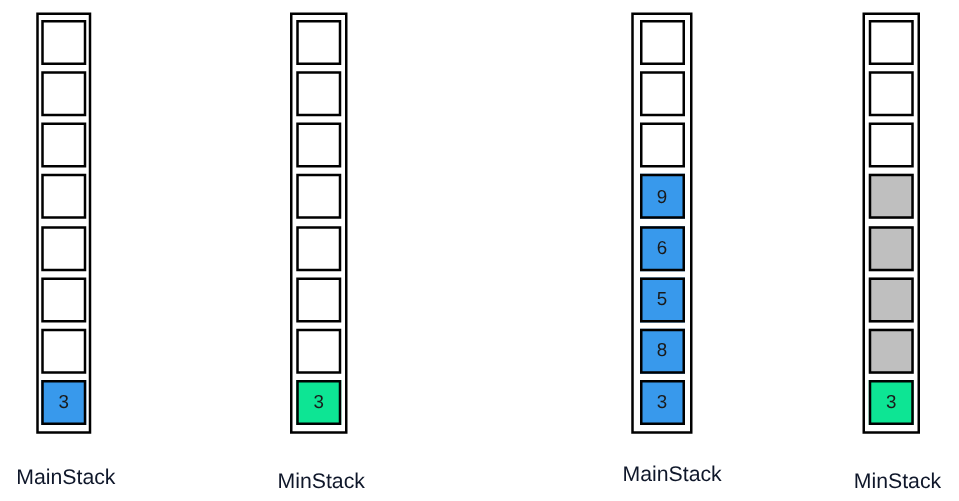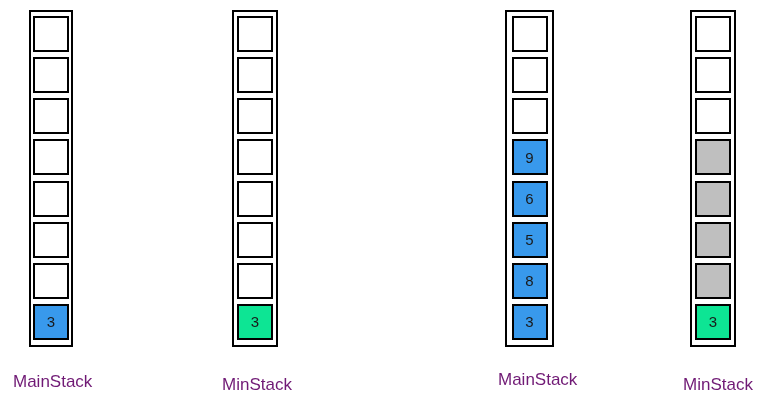--- a/index.html
+++ b/index.html
@@ -39,21 +39,21 @@
     border: 2px solid #000000;
     display: flex;
     align-items: center;
     justify-content: center;
     font-size: 15px;
     line-height: 1;
   }
   .stack-label {
     position: absolute;
     font-size: 17px;
-    color: #701a75;
+    color: #0f172a;
     white-space: nowrap;
   }
   .label-0 { left: 13px;  top: 372px; }
   .label-1 { left: 222px; top: 375px; }
   .label-2 { left: 498px; top: 370px; }
   .label-3 { left: 683px; top: 375px; }
 </style>
 </head>
 <body>
 

